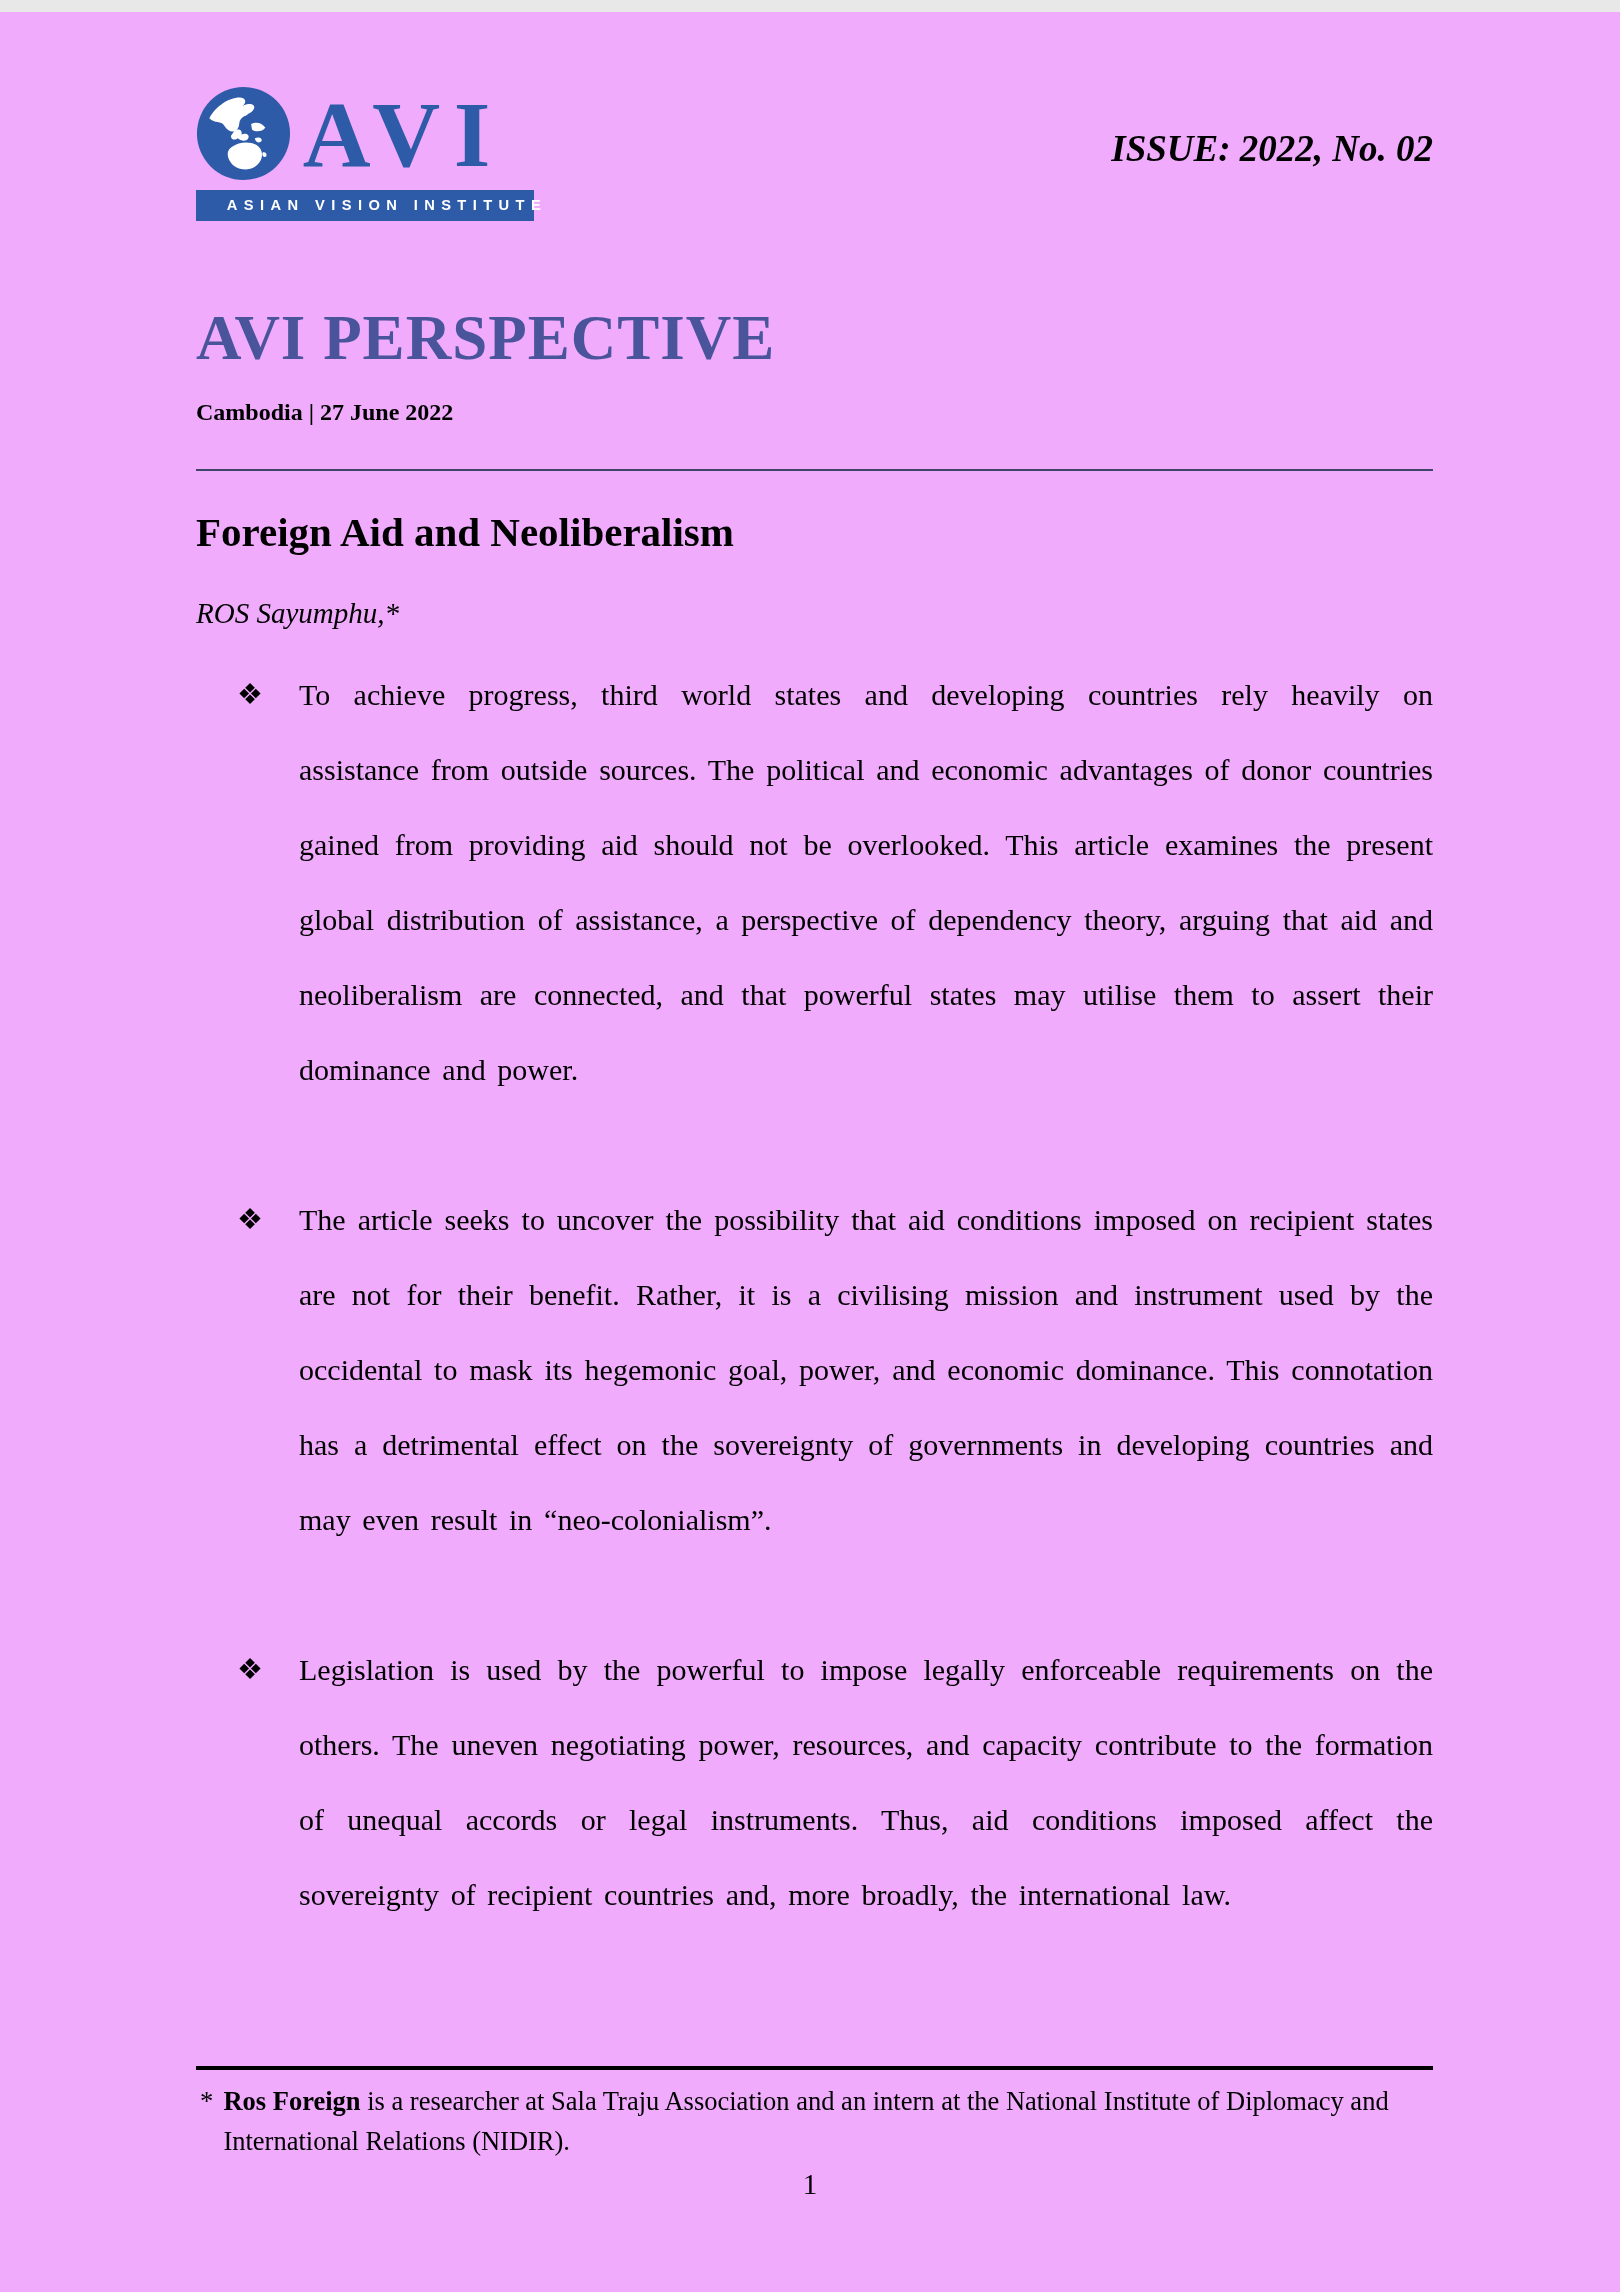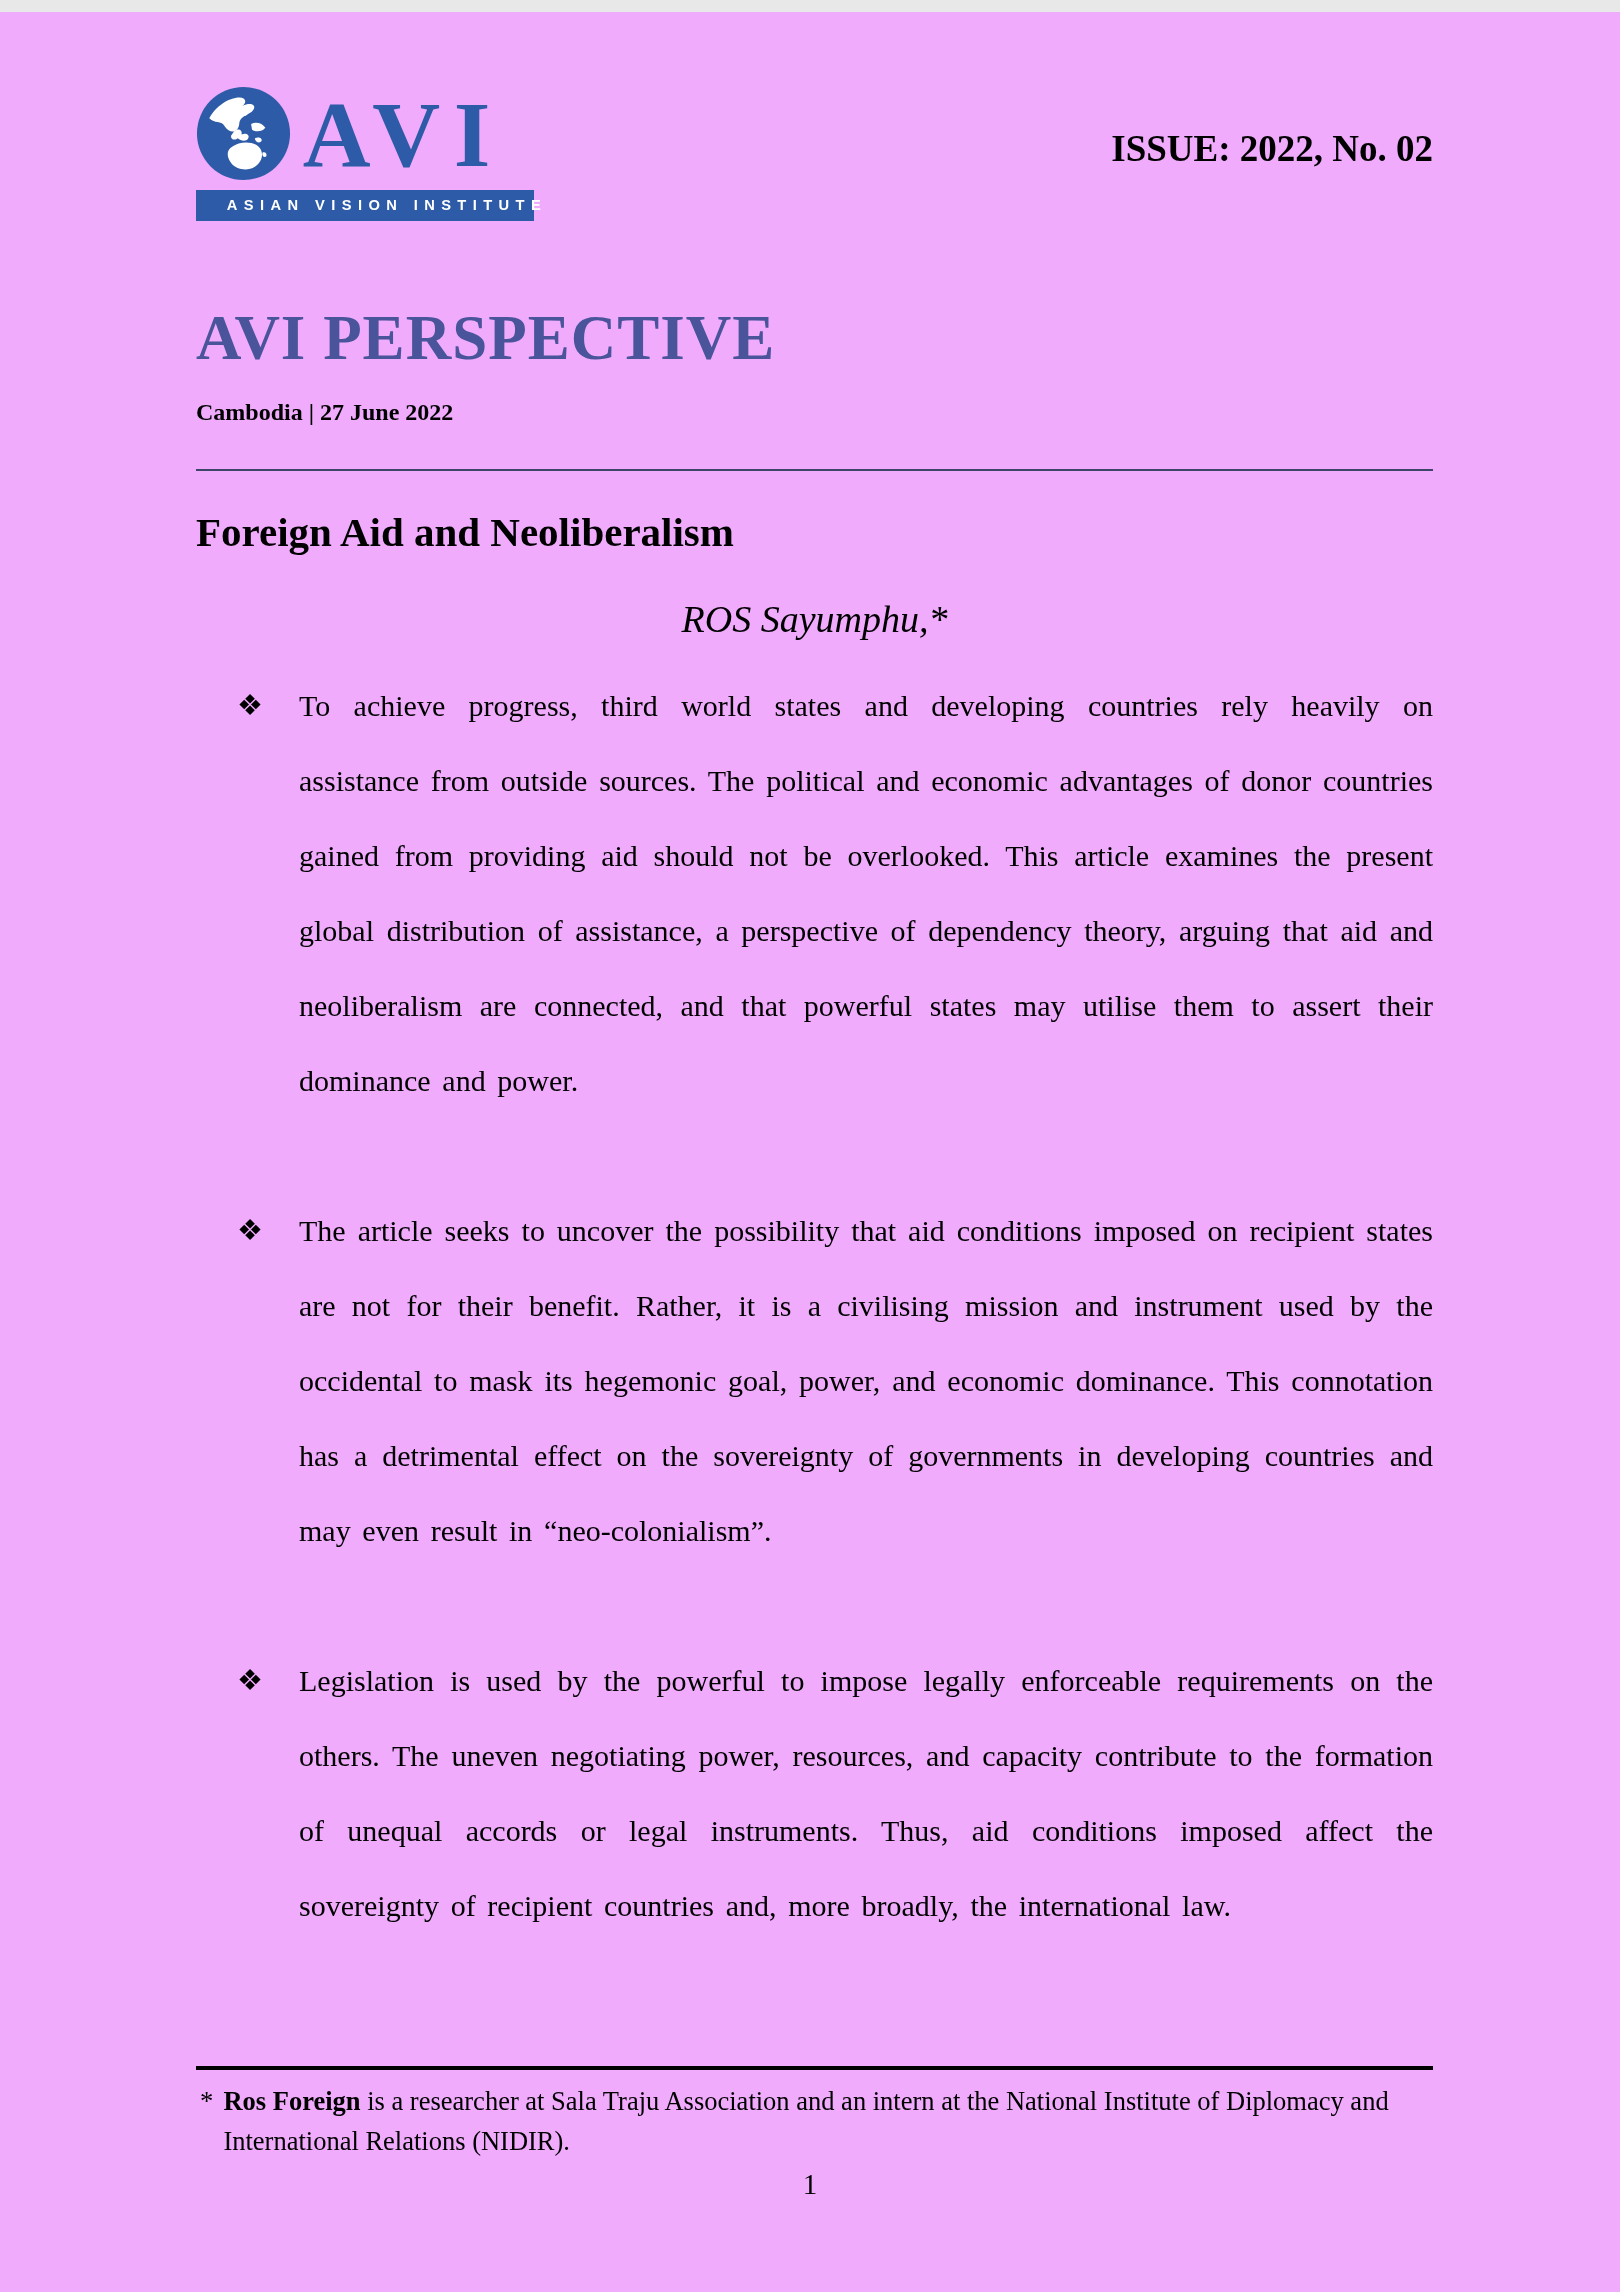--- a/index.html
+++ b/index.html
@@ -36,20 +36,21 @@
     font-size:14.7px;font-weight:bold;
     letter-spacing:6.4px;
     display:flex;align-items:center;justify-content:center;
     white-space:nowrap;
     padding-left:44px;
   }
   .issue{
     margin-top:41px;
     font-size:37px;font-weight:bold;
     white-space:nowrap;
+    font-style:italic;
   }
 
   
   .masthead-title{
     margin-top:82px;
     font-size:63px;font-weight:bold;
     color:#4A549B;
     line-height:1.12;
     letter-spacing:1px;
   }
@@ -58,21 +59,21 @@
     font-size:24px;font-weight:bold;
   }
   .divider{
     margin-top:43px;
     border:none;border-top:2.9px solid #3D4669;
     height:0;width:100%;
   }
 
   
   .article-title{margin-top:37px;font-size:41px;font-weight:bold;}
-  .author{margin-top:41px;font-size:38px;font-style:italic;text-align:center;}
+  .author{margin-top:41px;font-size:29px;font-style:italic;}
   .exec-heading{margin-top:45px;font-size:43px;font-weight:bold;}
 
   .bullets{list-style:none;margin:27.4px 0 0 0;padding:0;}
   .bullets li{
     position:relative;
     padding-left:103px;
     margin-bottom:75px;
     font-size:30px;
     line-height:75px;
     text-align:justify;

